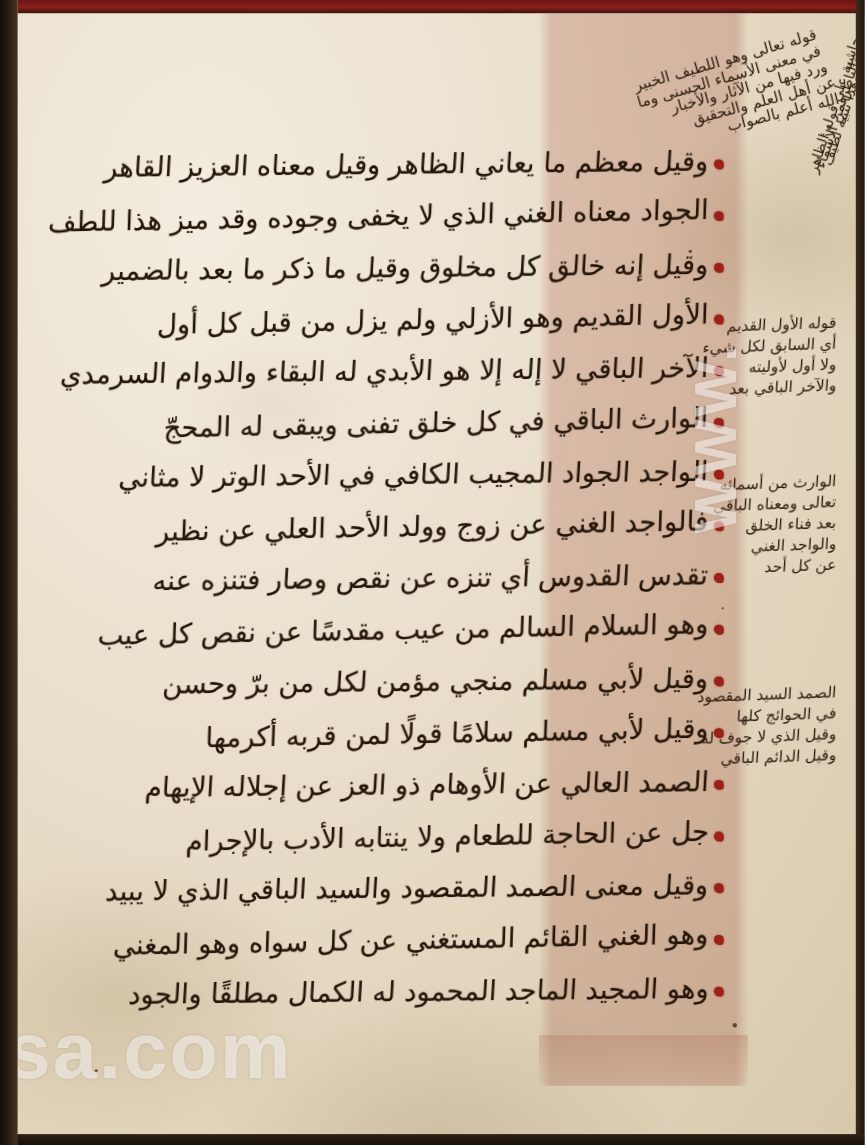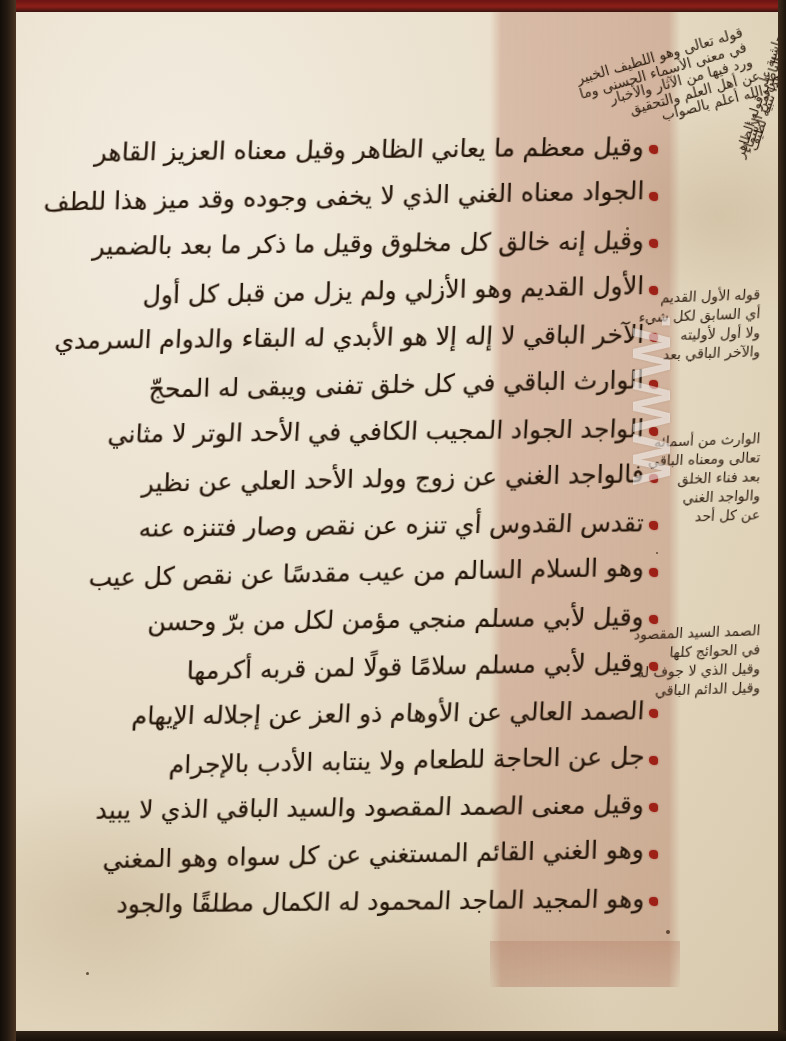--- a/index.html
+++ b/index.html
@@ -342,20 +342,21 @@
     </div>
 
     <span class="speck" style="left:610px;top:215px;width:3px;height:3px;"></span>
     <span class="speck" style="left:640px;top:540px;width:2px;height:2px;"></span>
     <span class="speck" style="left:650px;top:918px;width:4px;height:4px;"></span>
     <span class="speck" style="left:70px;top:960px;width:3px;height:3px;"></span>
 
     <div class="stain-band"></div>
 
     <div class="wm" id="wm-vertical">WWW.</div>
+    <div class="wm" id="wm-bottom">sa.com</div>
 
   </div>
 
   <div class="edge-top-red"></div>
   <div class="edge-left"></div>
   <div class="edge-right"></div>
   <div class="edge-bottom"></div>
 </div>
 
 </body></html>

